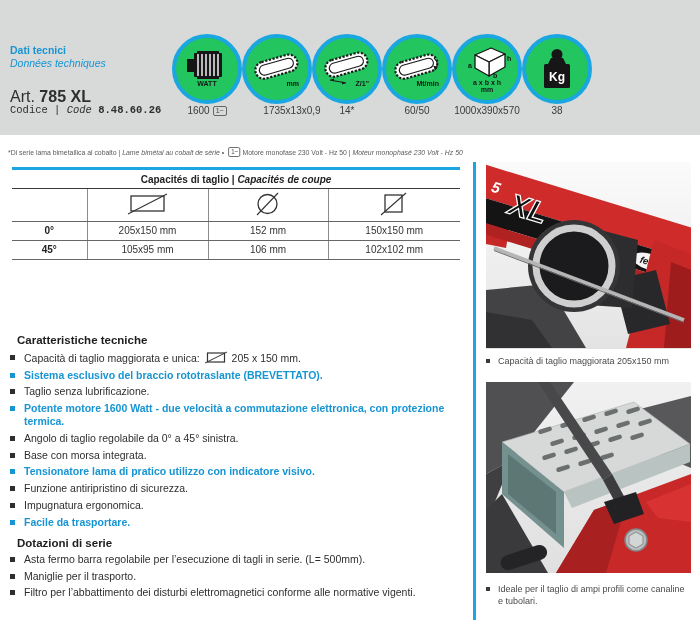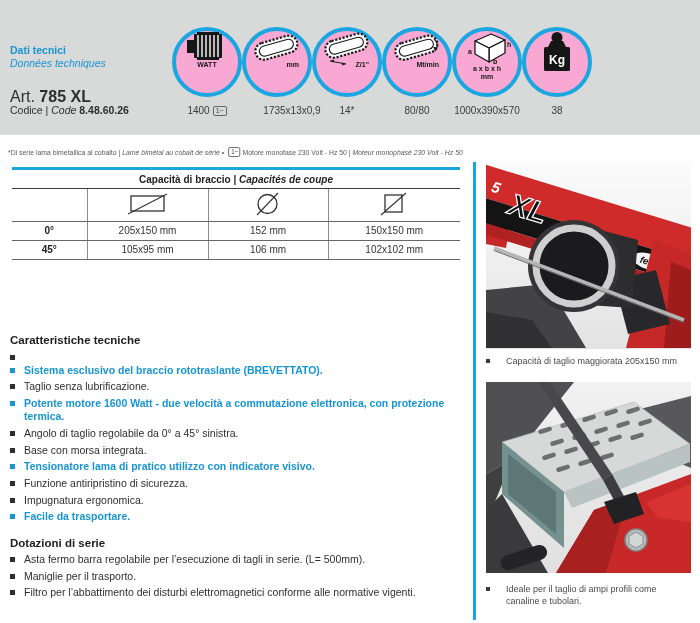--- a/index.html
+++ b/index.html
@@ -8,27 +8,27 @@
   .page { position:relative; width:700px; height:623px; background:#fff; overflow:hidden; }
 
   
   .band { position:absolute; left:0; top:0; width:700px; height:135px; background:#d8d9d9; }
 
   .head-block { position:absolute; left:10px; top:44px; }
   .t-it { font-size:10.5px; font-weight:bold; color:#1795d3; }
   .t-fr { font-size:10.5px; font-weight:normal; font-style:italic; color:#1795d3; margin-top:1px; }
   .art-line { position:absolute; left:10px; top:88px; font-size:16px; color:#2e2e2e; }
   .art-line b { font-weight:bold; }
-  .code-line { position:absolute; left:10px; top:104px; font-size:10.5px; color:#2e2e2e; }
+  .code-line { position:absolute; left:10px; top:104px; font-size:10.5px; color:#2e2e2e;font-family:Liberation Mono, monospace; }
   .code-line .it { font-style:italic; }
   .code-line b { font-weight:bold; }
 
-  .circle { position:absolute; top:27px; width:70px; height:70px; border-radius:50%;
-            background:#f9a8d4; border:4px solid #1aa6e0; display:flex; flex-direction:column;
-            align-items:center; justify-content:flex-start; }
+  .circle { position:absolute; top:34px; width:70px; height:70px; border-radius:50%;
+            background:#22c55e; border:4px solid #1aa6e0; display:flex; flex-direction:column;
+            align-items:center; justify-content:center; }
   .c0 { left:172px; } .c1 { left:242px; } .c2 { left:312px; }
   .c3 { left:382px; } .c4 { left:452px; } .c5 { left:522px; }
   .c-label { font-size:7px; font-weight:bold; color:#161616; line-height:7.5px; text-align:center; }
   .c-label.right { align-self:flex-end; margin-right:9px; margin-top:-6px; }
 
   .val { position:absolute; top:105px; width:120px; text-align:center; font-size:10px; color:#3a3a3a; }
   .v0 { left:147px; } .v1 { left:232px; } .v2 { left:287px; }
   .v3 { left:357px; } .v4 { left:427px; } .v5 { left:497px; }
   .phase { display:inline-block; border:1px solid #666; border-radius:2px; font-size:7px;
            line-height:8px; padding:0 2px; vertical-align:1px; margin-left:3px; color:#444; }
@@ -45,38 +45,38 @@
   .tbl-title .it { font-style:italic; }
   table.ct { width:448px; border-collapse:collapse; table-layout:fixed; }
   table.ct td { border-left:1px solid #8c8c8c; border-bottom:1px solid #666; text-align:center;
                 font-size:10px; color:#333; vertical-align:middle; }
   table.ct td:first-child { border-left:none; font-weight:bold; color:#222; }
   table.ct tr.icons td { height:32px; border-bottom:1px solid #666; }
   table.ct tr.r td { height:19px; }
   .colA { width:75px; } .colB { width:121px; } .colC { width:120px; } .colD { width:132px; }
 
   
-  .sec-title { position:absolute; left:10px; font-size:11.5px; font-weight:bold; color:#1d1d1d; }
+  .sec-title { position:absolute; left:17px; font-size:11.5px; font-weight:bold; color:#1d1d1d; }
   .ft-title { top:334px; }
   .eq-title { top:537px; }
   ul.blist { position:absolute; left:10px; list-style:none; width:456px; }
   ul.ft { top:351px; }
   ul.eq { top:553px; }
   ul.blist li { display:flex; gap:9px; margin-bottom:3.5px; font-size:10.5px; line-height:13.2px; color:#2e2e2e; }
   ul.blist li .sq { width:5px; height:5px; background:#2e2e2e; margin-top:4px; flex:none; }
   ul.blist li.hl { color:#1795d3; font-weight:bold; }
   ul.blist li.hl .sq { background:#1795d3; }
   .li-text svg { vertical-align:-2px; margin:0 2px; }
 
   
   .divider { position:absolute; left:473px; top:162px; width:3px; height:458px; background:#1aa6e0; }
   .photo { position:absolute; left:486px; width:205px; overflow:hidden; }
   .ph1 { top:162px; height:187px; }
   .ph2 { top:382px; height:191px; }
-  .caption { position:absolute; left:486px; width:206px; display:flex; gap:16px;
+  .caption { position:absolute; left:486px; width:206px; display:flex; gap:8px;
              font-size:9px; line-height:11.5px; color:#4a4a4a; }
   .cap1 { top:356px; } .cap2 { top:584px; }
   .caption .sq { width:4px; height:4px; background:#3a3a3a; margin-top:3px; flex:none; }
 </style>
 </head>
 <body>
 
 <div class="page">
 
   <div class="band">
@@ -157,34 +157,34 @@
 
     <div class="circle c5">
       <svg width="40" height="42" viewBox="0 0 40 42">
         <circle cx="20" cy="6.5" r="5.5" fill="#161616"></circle>
         <polygon points="14,10 26,10 29,16 11,16" fill="#161616"></polygon>
         <rect x="7" y="16" width="26" height="24" fill="#161616" rx="1.5"></rect>
         <text x="20" y="33" fill="#fff" font-size="12" font-weight="bold" text-anchor="middle">Kg</text>
       </svg>
     </div>
 
-    <div class="val v0"><span>1400</span><span class="phase">1~</span></div>
+    <div class="val v0"><span>1600</span><span class="phase">1~</span></div>
     <div class="val v1">1735x13x0,9</div>
     <div class="val v2">14*</div>
-    <div class="val v3">80/80</div>
+    <div class="val v3">60/50</div>
     <div class="val v4">1000x390x570</div>
     <div class="val v5">38</div>
   </div>
 
   <div class="footnote">
     <span>*Di serie lama bimetallica al cobalto | </span><span class="it">Lame bimétal au cobalt de série</span><span> • </span><span class="phase">1~</span><span> Motore monofase 230 Volt - Hz 50 | </span><span class="it">Moteur monophasé 230 Volt - Hz 50</span>
   </div>
 
   <div class="cut-table">
-    <div class="tbl-title"><span>Capacità di braccio</span><span> | </span><span class="it">Capacités de coupe</span></div>
+    <div class="tbl-title"><span>Capacités di taglio</span><span> | </span><span class="it">Capacités de coupe</span></div>
     <table class="ct">
       <tbody>
           <tr class="icons">
         <td class="colA"></td>
         <td class="colB">
           <svg width="42" height="24" viewBox="0 0 42 24">
             <rect x="4" y="4" width="33" height="15" fill="none" stroke="#333" stroke-width="1.3"></rect>
             <line x1="1" y1="22" x2="40" y2="2" stroke="#333" stroke-width="1.1"></line>
           </svg>
         </td>
@@ -214,20 +214,26 @@
         <td>102x102 mm</td>
       </tr>
     </tbody>
       </table>
   </div>
 
   <div class="sec-title ft-title">Caratteristiche tecniche</div>
   <ul class="blist ft">
     <li>
         <span class="sq"></span>
+      <span class="li-text"><span>Capacità di taglio maggiorata e unica:</span>
+        <svg width="22" height="13" viewBox="0 0 22 13">
+            <rect x="2.5" y="2" width="17" height="9" fill="none" stroke="#333" stroke-width="1.2"></rect>
+            <line x1="0" y1="12" x2="22" y2="1" stroke="#333" stroke-width="1"></line>
+          </svg>
+        <span>205 x 150 mm.</span></span>
       </li>
     <li class="hl">
         <span class="sq"></span>
         <span class="li-text">Sistema esclusivo del braccio rototraslante (BREVETTATO).</span>
       </li>
     <li>
         <span class="sq"></span>
         <span class="li-text">Taglio senza lubrificazione.</span>
       </li>
     <li class="hl">

